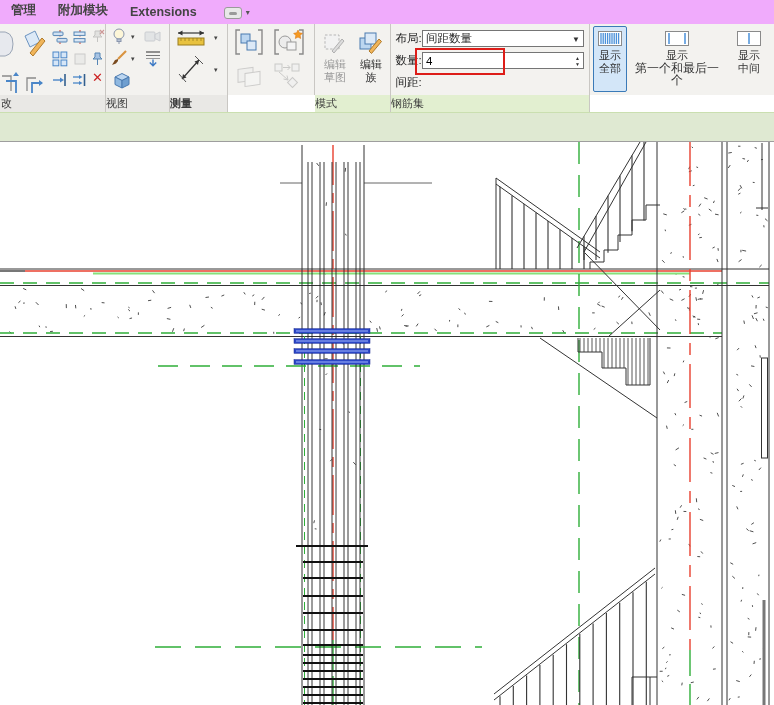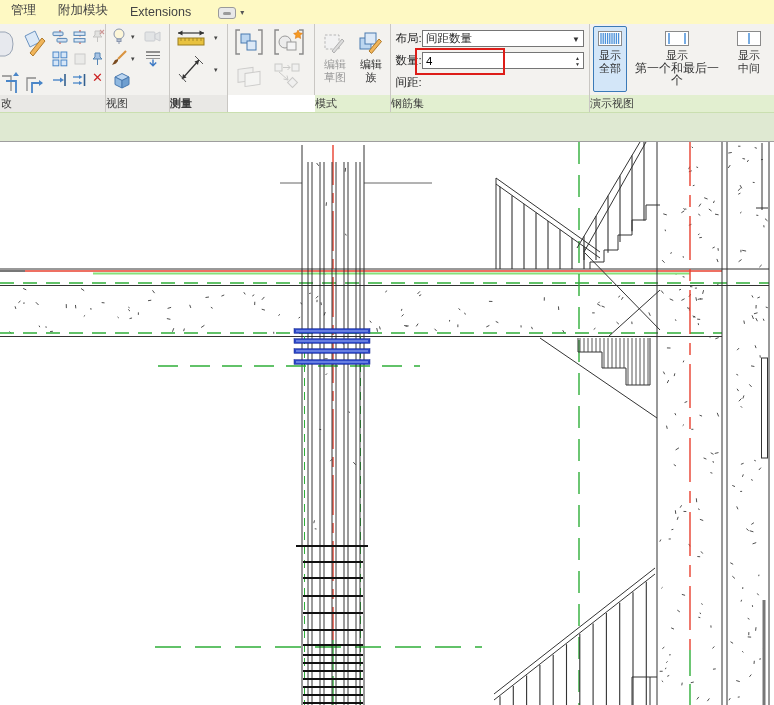--- a/index.html
+++ b/index.html
@@ -1,19 +1,19 @@
 <!DOCTYPE html>
 <html><head>
 <meta charset="utf-8">
 <style>
   html,body{margin:0;padding:0;background:#fff;}
   .app{position:relative;width:774px;height:705px;overflow:hidden;background:#fff;
        font-family:"Liberation Sans","DejaVu Sans",sans-serif;color:#333;}
   
-  .tabbar{height:24px;background:#fef9c3;display:flex;align-items:flex-end;font-size:12.5px;color:#444;}
+  .tabbar{height:24px;background:#f0abfc;display:flex;align-items:flex-end;font-size:12.5px;color:#444;font-weight:bold;}
   .tab{padding:4px 11px 5px 11px;cursor:default;white-space:nowrap;}
   .tab.active{background:#fbfcfa;border:1px solid #b9cf95;border-bottom:3px solid #8ab557;
               padding:2px 11px 2px 11px;color:#222;}
   .ribbon-toggle{display:flex;align-items:center;margin-left:16px;margin-bottom:5px;gap:4px;}
   .rt-box{width:16px;height:10px;border:1px solid #9a9a9a;border-radius:3px;background:#e8e8e8;
           display:flex;align-items:center;justify-content:center;}
   .rt-box i{display:block;width:8px;height:3px;background:#9a9a9a;border-radius:2px;}
   .rt-caret{font-size:8px;color:#555;line-height:8px;}
   
   .ribbon{height:71px;background:#f3f2ef;display:flex;}
@@ -337,21 +337,20 @@
     </div>
   </div>
 
   <div class="plabels">
     <div class="plabel" style="width:106px;text-align:left;padding-left:1px;">改</div>
     <div class="plabel" style="width:64px;">视图</div>
     <div class="plabel" style="width:58px;font-weight:bold;">测量</div>
     <div class="plabel" style="width:87px;margin-top:40px;">创建</div>
     <div class="plabel ctx" style="width:76px;">模式</div>
     <div class="plabel ctx" style="width:199px;">钢筋集</div>
-    <div class="plabel ctx" style="width:184px;border-right:none;">演示视图</div>
   </div>
 
   <div class="optionsbar"></div>
 
   <div class="canvas-wrap">
     <svg id="cv" width="774" height="563" viewBox="0 0 774 563">
       <g id="g-hatch">
           <line x1="173.77317712223157" y1="186.1937036467716" x2="172.4519850677462" y2="189.77524017578082" stroke="#3a3a3a" stroke-width="0.9"></line>
           <line x1="39.081575595308095" y1="183.6544765001163" x2="39.772197759043834" y2="185.13399174448455" stroke="#3a3a3a" stroke-width="0.9"></line>
           <line x1="52.905449743848294" y1="189.2932280478999" x2="50.087638070443276" y2="189.53455669056854" stroke="#3a3a3a" stroke-width="0.9"></line>

